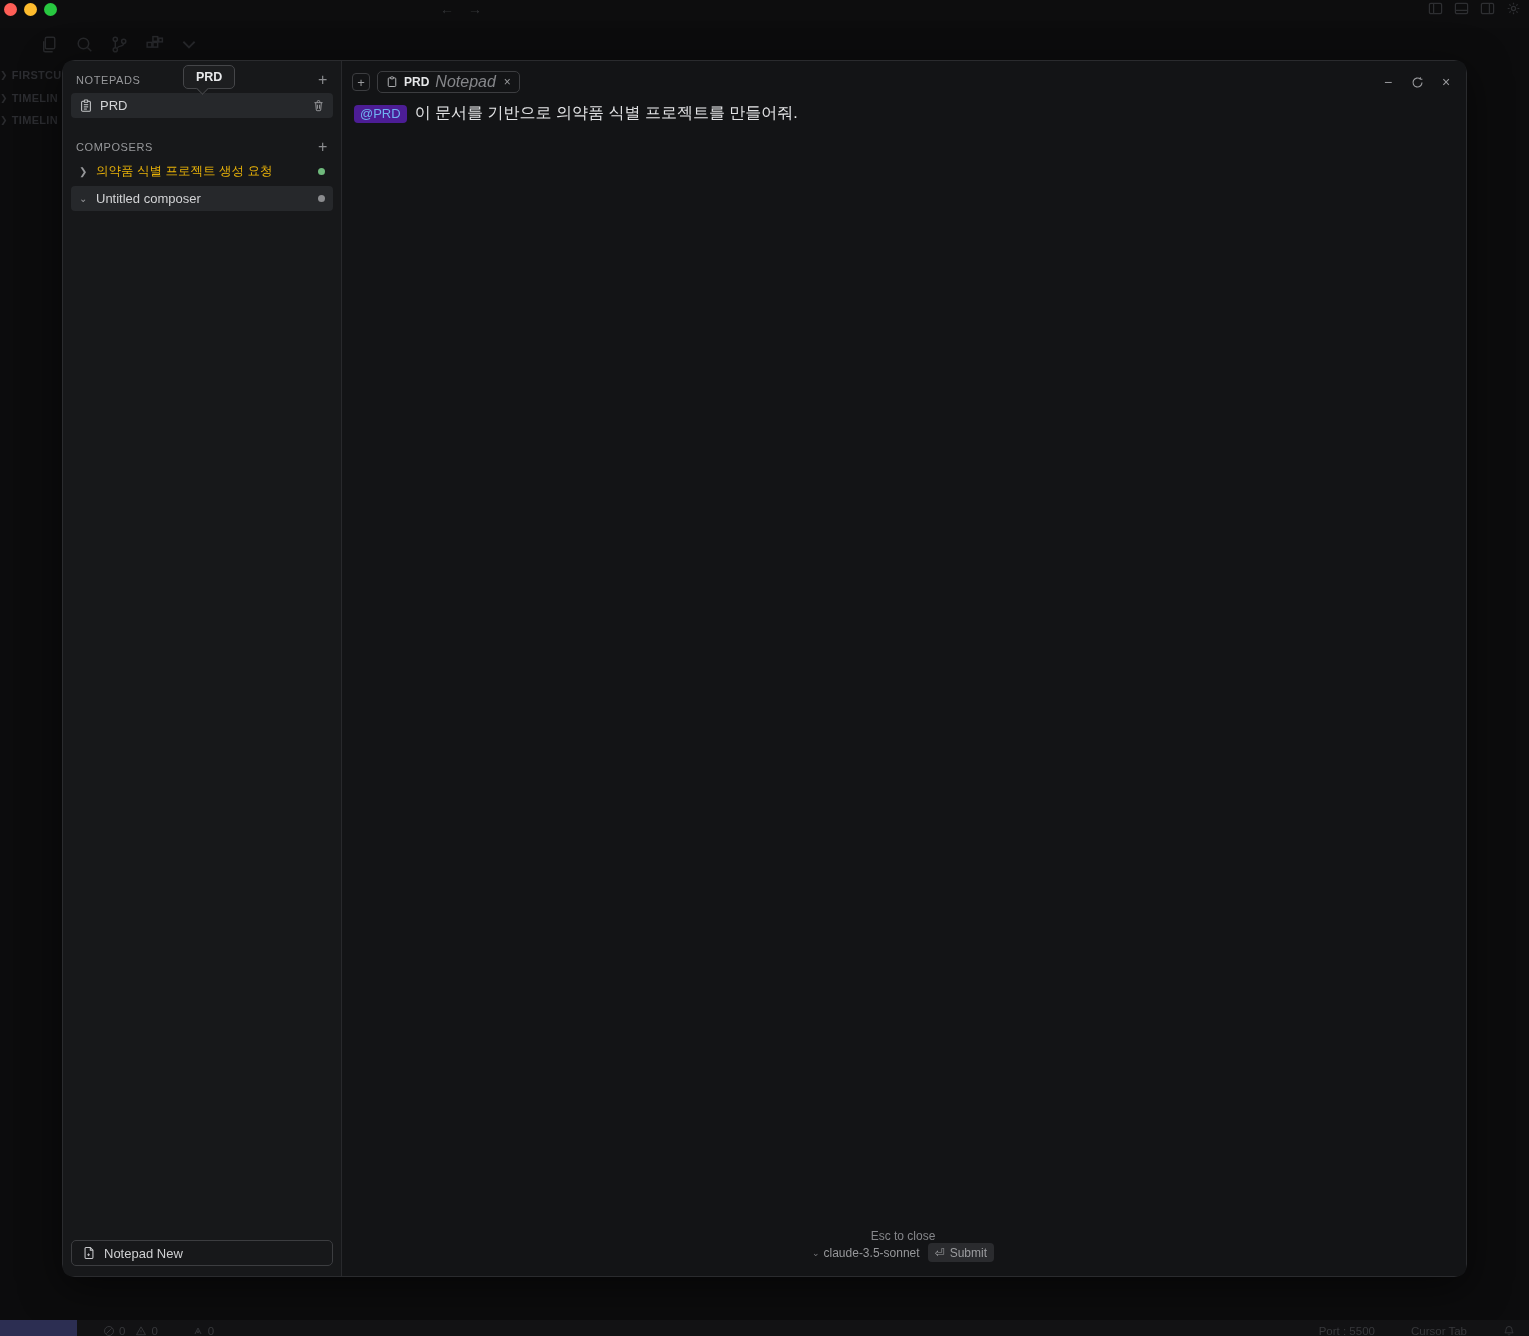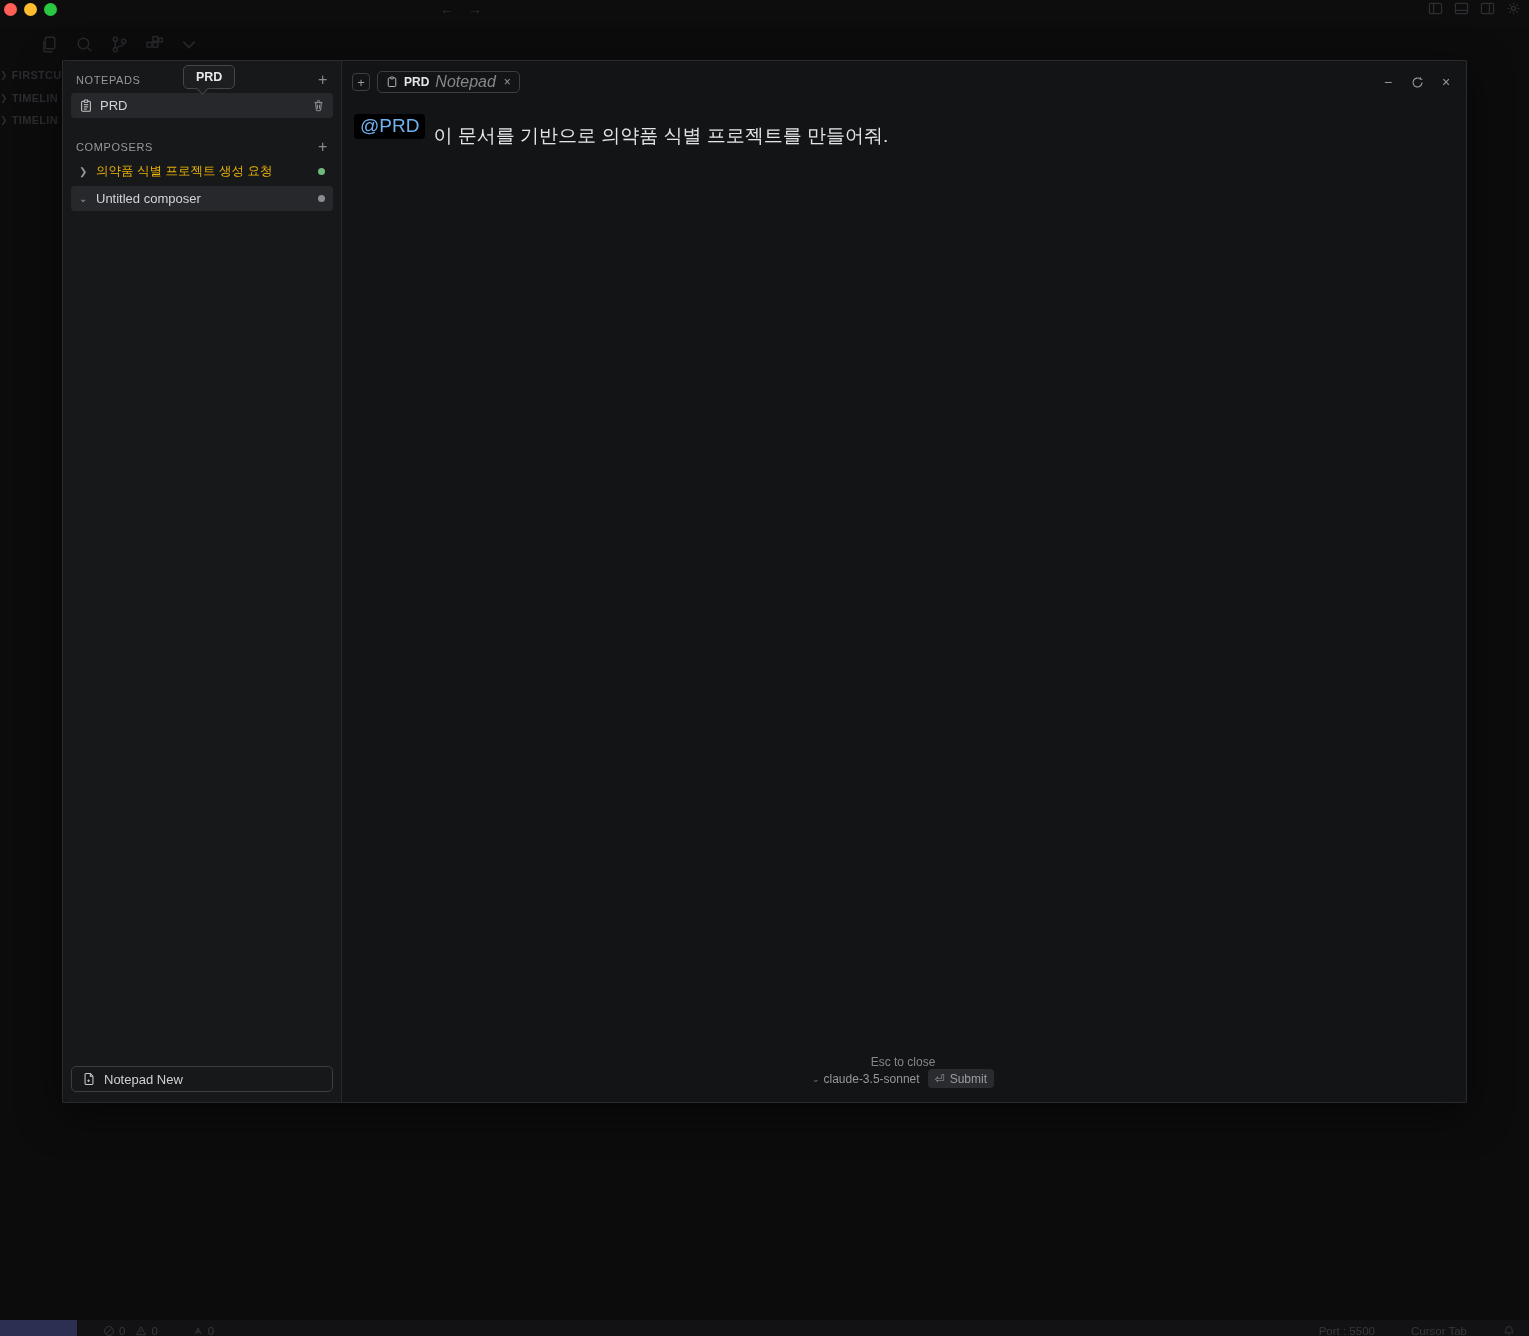--- a/index.html
+++ b/index.html
@@ -26,22 +26,22 @@
   .toolbar .ticon{width:22px;height:22px;display:flex;align-items:center;justify-content:center;}
   .toolbar svg{stroke:#27282b;}
 
   
   .explorer-ghost{position:absolute;top:64px;left:0;width:62px;overflow:hidden;}
   .ghost-row{display:flex;align-items:center;gap:4px;height:22.5px;color:#2c2d31;font-size:11px;font-weight:bold;letter-spacing:.3px;white-space:nowrap;}
   .ghost-row .chev{font-size:9px;color:#2a2b2e;}
 
   
   .overlay{
-    position:absolute;left:62px;top:60px;width:1405px;height:1043px;
-    background:#141517;border:1px solid #2a2b2e;border-radius:1px;
+    position:absolute;left:62px;top:60px;width:1405px;height:1217px;
+    background:#141517;border:1px solid #2a2b2e;border-radius:13px;
     box-shadow:0 10px 40px rgba(0,0,0,.55);
     display:flex;box-sizing:border-box;
   }
   .sidebar{
     width:279px;flex:0 0 279px;background:#17181a;border-right:1px solid #28292c;
     border-radius:8px 0 0 8px;display:flex;flex-direction:column;box-sizing:border-box;
     padding:6px 8px 10px 8px;
   }
   .section-head{
     display:flex;align-items:center;justify-content:space-between;
@@ -77,23 +77,23 @@
     border:1px solid #3c3d40;border-radius:5px;padding:0 8px;
   }
   .tabchip .t-title{color:#e6e7e9;font-size:12px;font-weight:bold;}
   .tabchip .t-sub{color:#85868a;font-size:16px;font-style:italic;}
   .tabchip .t-close{color:#9a9b9e;font-size:12px;margin-left:2px;}
   .winctl{margin-left:auto;display:flex;gap:13px;align-items:center;color:#9a9b9e;}
   .winctl .wc{width:16px;height:16px;display:flex;align-items:center;justify-content:center;font-size:14px;}
   .content{padding:6px 12px;flex:1;}
   .content-line{display:flex;align-items:center;gap:8px;}
   .mention-chip{
-    background:#000000;color:#6fb2f1;font-size:19px;padding:1.5px 6px;border-radius:4px;
-  }
-  .content-text{color:#e3e4e6;font-size:19px;margin-top:20px;}
+    background:#4c1d95;color:#6fb2f1;font-size:13px;padding:1.5px 6px;border-radius:4px;
+  }
+  .content-text{color:#e3e4e6;font-size:16px;}
   .mainfooter{
     display:flex;align-items:center;justify-content:space-between;
     padding:0 14px 14px 12px;color:#85868a;font-size:12px;flex-direction:column;
   }
   .mf-right{display:flex;align-items:center;gap:8px;}
   .model-sel{display:flex;align-items:center;gap:4px;color:#96979a;font-size:12px;}
   .model-sel .chev{font-size:9px;color:#77787b;}
   .submit-chip{
     display:flex;align-items:center;gap:5px;background:#2a2b2e;border-radius:4px;
     padding:2.5px 7px;color:#9b9c9f;font-size:12px;border:none;font-family:inherit;

